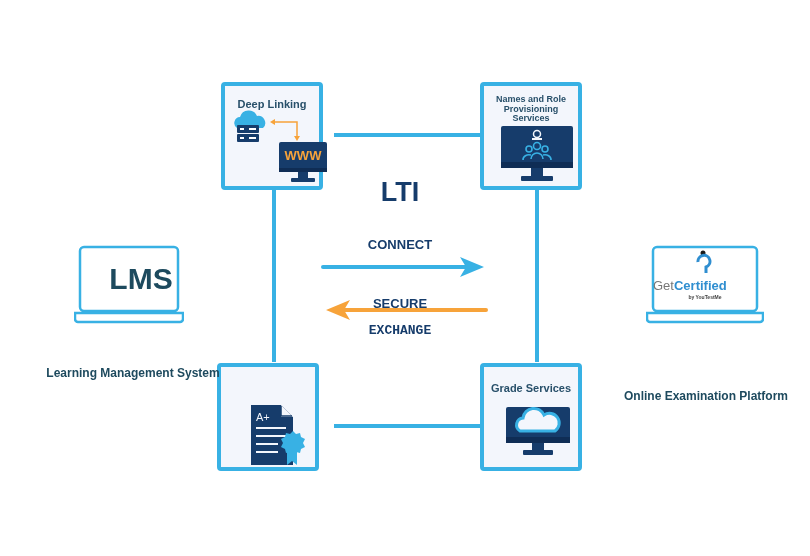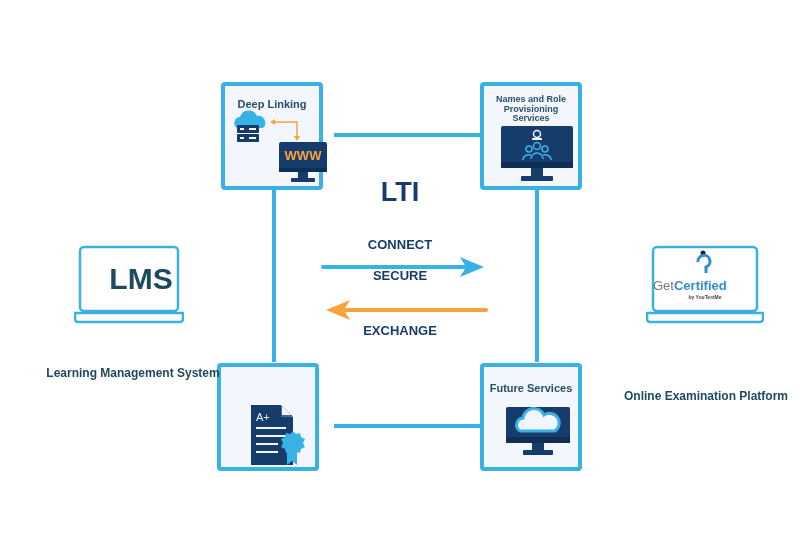--- a/index.html
+++ b/index.html
@@ -82,42 +82,42 @@
       <rect x="7" y="38" width="22" height="2"></rect>
       <rect x="7" y="46" width="22" height="2"></rect>
     </g>
     <path d="M38 44 V60 L43 56 L48 60 V44 z" fill="#38b1e4"></path>
     <path d="M44 26 l3 3 4-1 1 4 4 2-2 4 2 4-4 2-1 4-4-1-3 3-3-3-4 1-1-4-4-2 2-4-2-4 4-2 1-4 4 1z" fill="#38b1e4"></path>
   </svg>
   <div class="abs" style="left:35px;top:44px;color:#f3f6fc;font-size:11px;">A+</div>
 </div>
 
 <div class="box" style="left:480px;top:363px;">
-  <div class="box-title" style="top:15px;">Future Services</div>
+  <div class="box-title" style="top:15px;">Grade Services</div>
   <svg class="abs" style="left:22px;top:34px;" width="64" height="58" viewBox="0 0 64 58">
     <rect x="0" y="6" width="64" height="36" rx="2" fill="#163c6b"></rect>
     <rect x="0" y="36" width="64" height="6" fill="#0f2d55"></rect>
     <rect x="26" y="42" width="12" height="7" fill="#163c6b"></rect>
     <rect x="17" y="49" width="30" height="5" rx="1" fill="#163c6b"></rect>
     <path d="M14 30 a7 7 0 0 1 3-13 a11 11 0 0 1 21-3 a9 9 0 0 1 11 16 z" fill="#f3f6fc" stroke="#38b1e4" stroke-width="3"></path>
   </svg>
 </div>
 
 <div class="center-title">LTI</div>
 <div class="label" style="left:320px;top:237px;">CONNECT</div>
 <svg class="abs" style="left:320px;top:255px;" width="166" height="24" viewBox="0 0 166 24">
   <line x1="3" y1="12" x2="148" y2="12" stroke="#38b1e4" stroke-width="4" stroke-linecap="round"></line>
   <path d="M140 2 L164 12 L140 22 L146 12 z" fill="#38b1e4"></path>
 </svg>
-<div class="label" style="left:320px;top:268px;">SECURE</div>
+<div class="label" style="left:320px;top:296px;">SECURE</div>
 <svg class="abs" style="left:324px;top:298px;" width="166" height="24" viewBox="0 0 166 24">
   <line x1="18" y1="12" x2="162" y2="12" stroke="#f7a33a" stroke-width="4" stroke-linecap="round"></line>
   <path d="M26 2 L2 12 L26 22 L20 12 z" fill="#f7a33a"></path>
 </svg>
-<div class="label" style="left:320px;top:323px;">EXCHANGE</div>
+<div class="label" style="left:320px;top:323px;font-family:Liberation Mono, monospace;">EXCHANGE</div>
 
 <svg class="abs" style="left:74px;top:245px;" width="110" height="80" viewBox="0 0 110 80">
   <rect x="6" y="2" width="98" height="64" rx="4" fill="#fff" stroke="#38b1e4" stroke-width="2.5"></rect>
   <path d="M1 68 H109 V74 a3 3 0 0 1 -3 3 H4 a3 3 0 0 1 -3 -3 z" fill="#fff" stroke="#38b1e4" stroke-width="2.5"></path>
 </svg>
 <div class="abs" style="left:80px;top:262px;width:122px;text-align:center;font-size:30px;font-weight:bold;color:#1d4a5e;">LMS</div>
 <div class="side-caption" style="left:40px;top:330px;width:186px;">Learning Management System</div>
 
 <svg class="abs" style="left:646px;top:245px;" width="118" height="80" viewBox="0 0 118 80">
   <rect x="7" y="2" width="104" height="64" rx="4" fill="#fff" stroke="#38b1e4" stroke-width="2.5"></rect>

